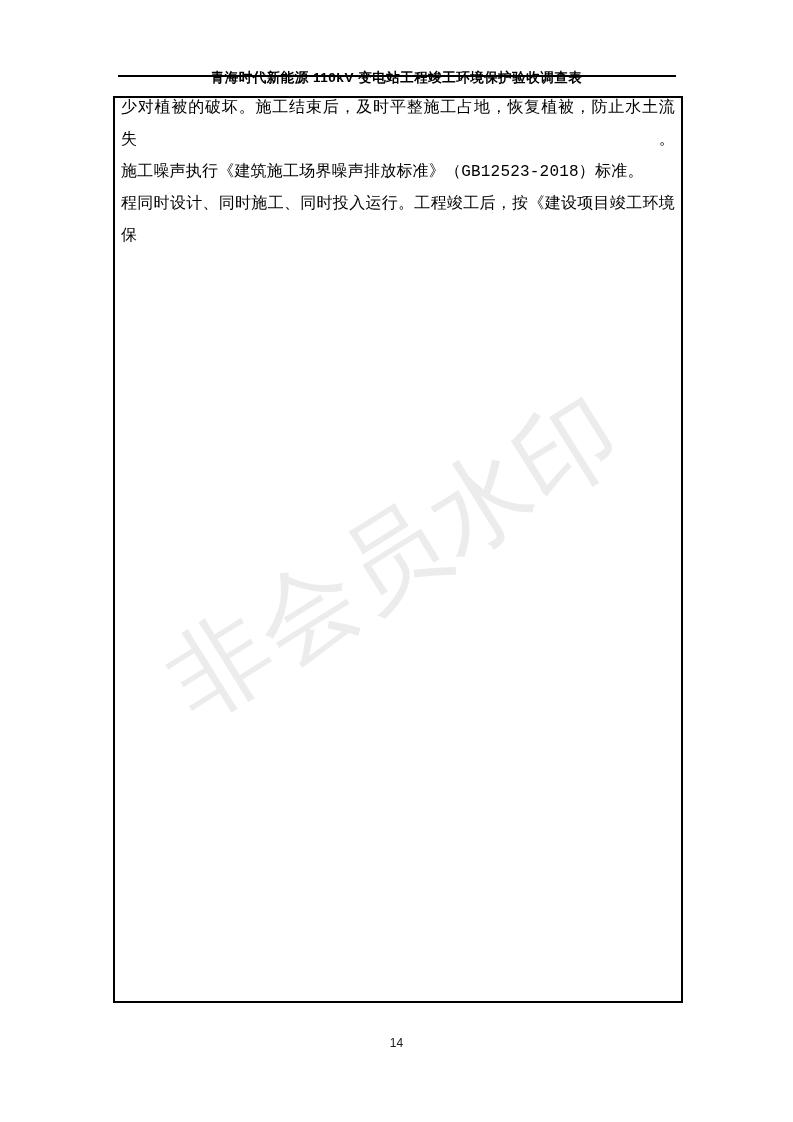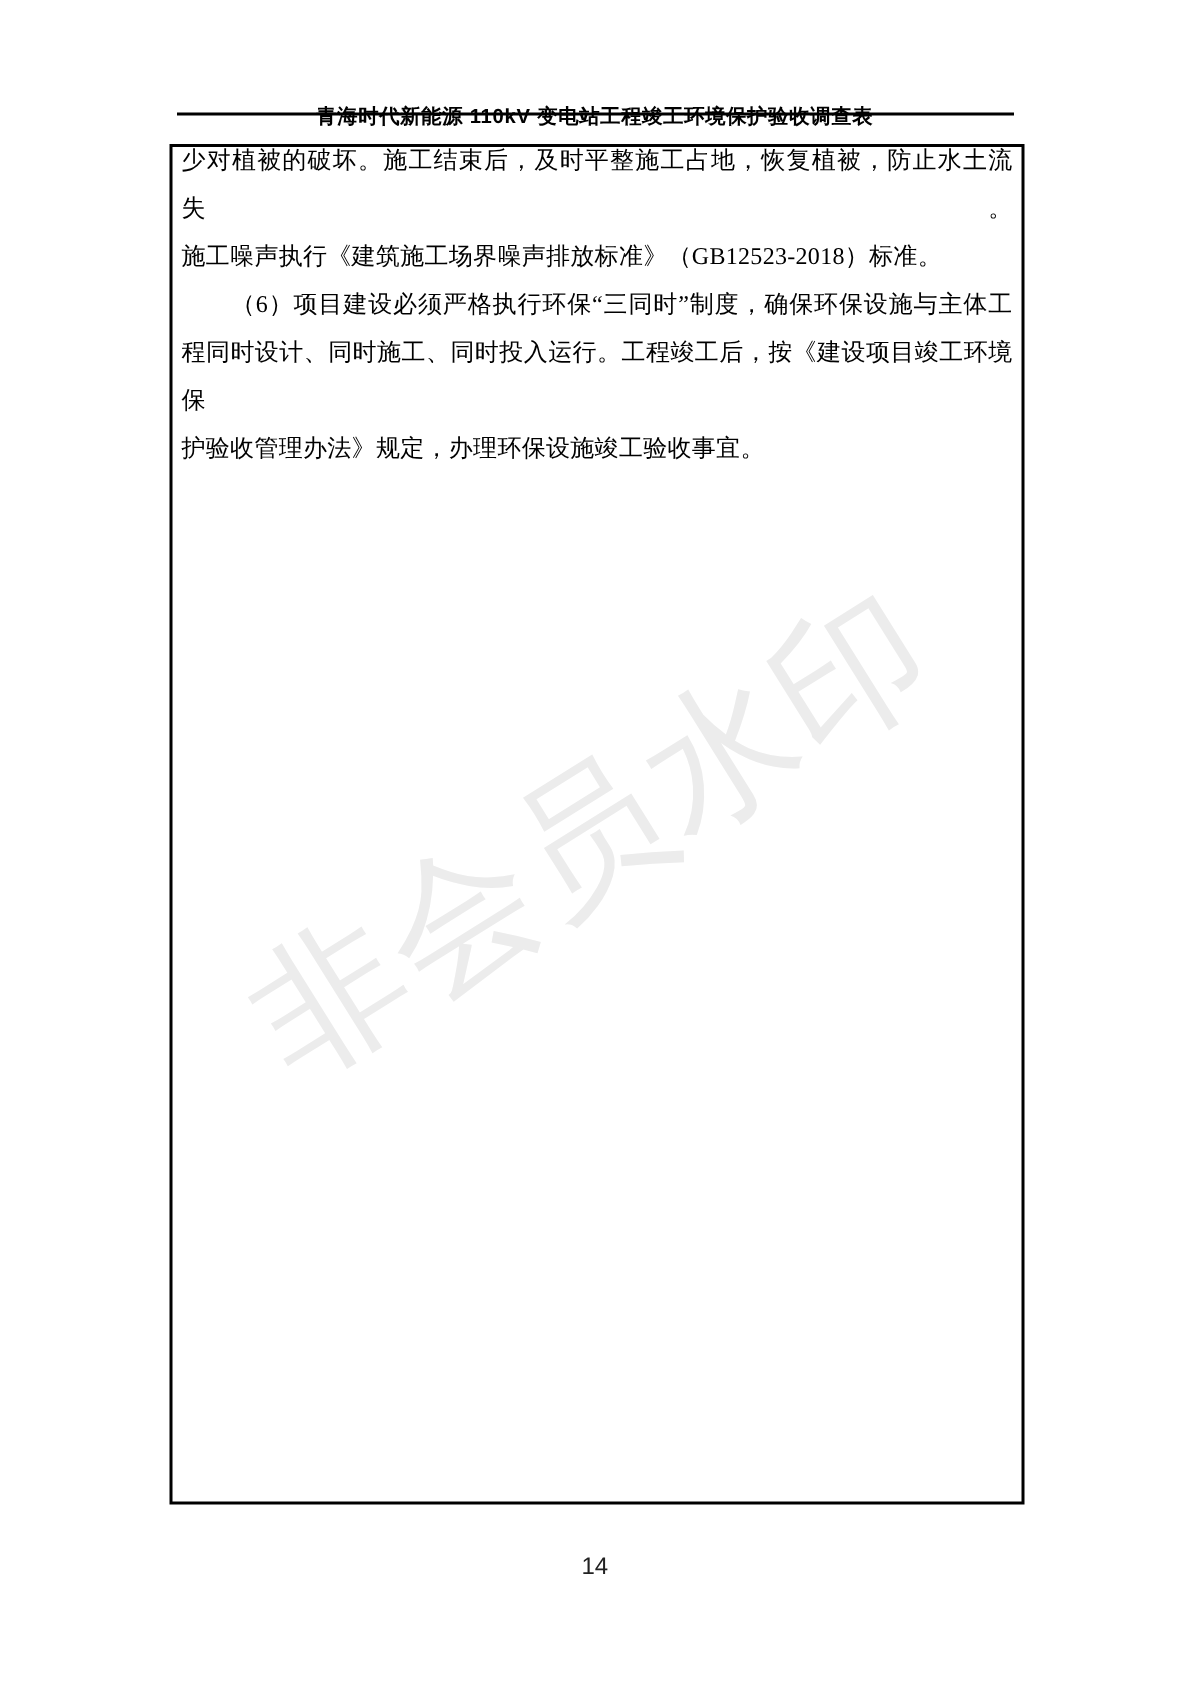--- a/index.html
+++ b/index.html
@@ -57,20 +57,21 @@
     position: absolute;
     left: 113px;
     top: 96px;
     width: 570px;
     height: 907px;
     box-sizing: border-box;
     border: 2px solid #000000;
     padding: 0 6px;
     z-index: 1;
     background: transparent;
+    font-family: Liberation Mono, monospace;
   }
   .text-block { margin-top: -6px; }
   .line {
     font-size: 16px;
     line-height: 32px;
     white-space: normal;
     letter-spacing: 0.2px;
   }
   .line.jfull {
     text-align: justify;
@@ -79,37 +80,35 @@
   .line.indent { padding-left: 33px; }
 
   
   .page-footer {
     position: absolute;
     left: 0;
     top: 1036px;
     width: 793px;
     text-align: center;
     font-family: "Liberation Sans", "DejaVu Sans", sans-serif;
-    font-size: 16px;
+    font-size: 12px;
     color: #222222;
     z-index: 2;
   }
 </style>
 </head>
 <body>
 
 <div class="watermark" style="color: rgb(236, 236, 236);">非会员水印</div>
 
 <div class="doc-header">青海时代新能源 110kV 变电站工程竣工环境保护验收调查表</div>
 
 <div class="title-rule"></div>
 
 <div class="content-box">
   <div class="text-block">
     <div class="line jfull">少对植被的破坏。施工结束后，及时平整施工占地，恢复植被，防止水土流失。</div>
     <div class="line">施工噪声执行《建筑施工场界噪声排放标准》（GB12523-2018）标准。</div>
-    <div class="line jfull indent">（6）项目建设必须严格执行环保“三同时”制度，确保环保设施与主体工</div>
     <div class="line jfull">程同时设计、同时施工、同时投入运行。工程竣工后，按《建设项目竣工环境保</div>
-    <div class="line">护验收管理办法》规定，办理环保设施竣工验收事宜。</div>
   </div>
 </div>
 
 <div class="page-footer">14</div>
 
 </body></html>

